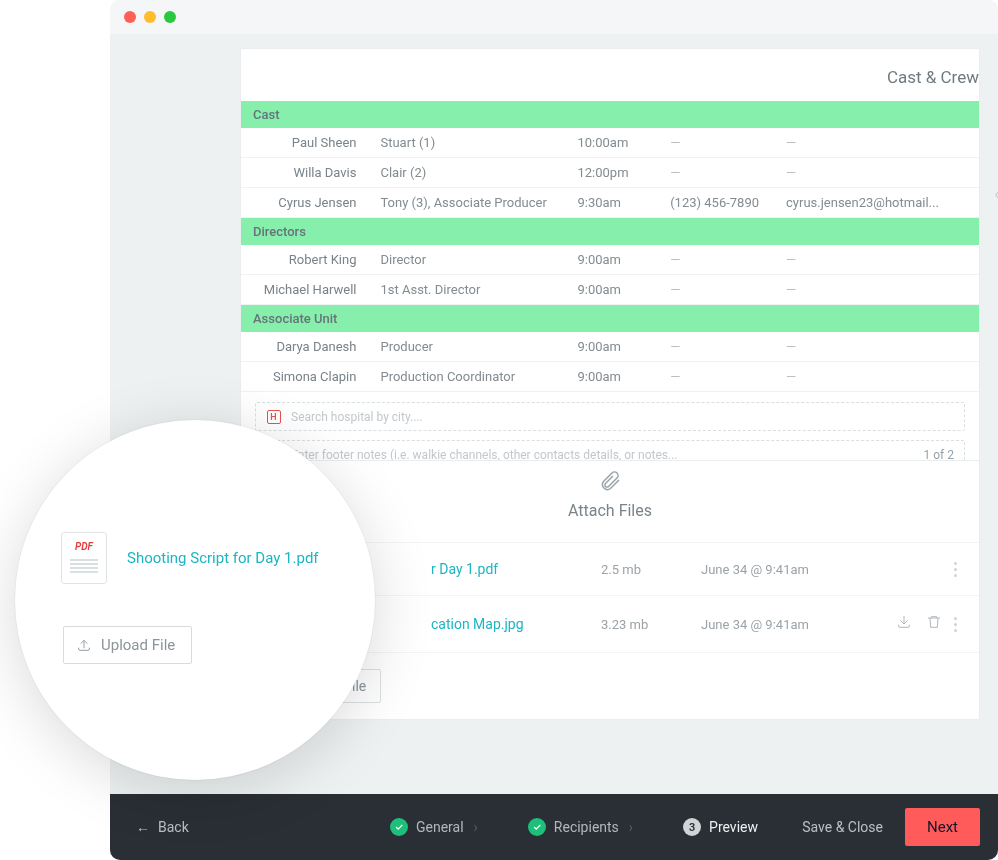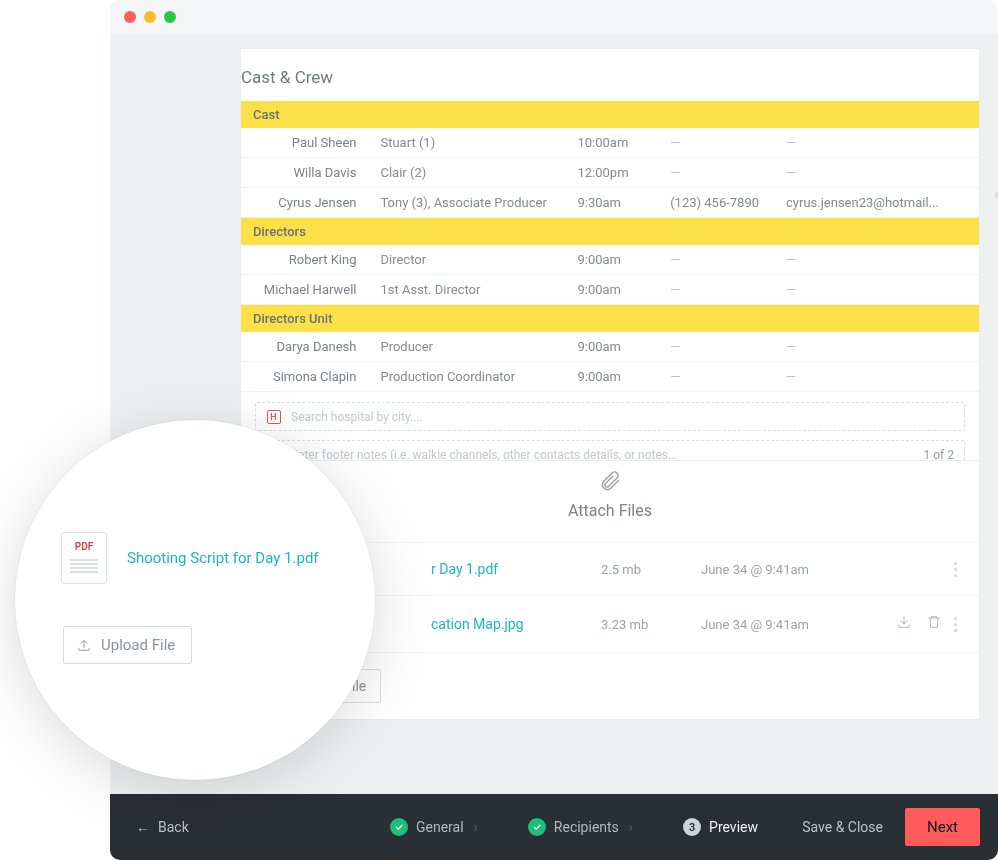--- a/index.html
+++ b/index.html
@@ -4,44 +4,44 @@
 <style>
   *{box-sizing:border-box;margin:0;padding:0;font-family:-apple-system,BlinkMacSystemFont,"Segoe UI",Roboto,Helvetica,Arial,sans-serif;}
   body{background:#fff;width:998px;height:860px;overflow:hidden;}
   .window{position:absolute;left:110px;top:0;width:888px;height:860px;background:#edf1f2;border-radius:10px;overflow:hidden;}
   .titlebar{height:34px;display:flex;align-items:center;padding-left:14px;gap:8px;background:#f4f6f7;}
   .dot{width:12px;height:12px;border-radius:50%;}
   .dot.red{background:#ff5f57;}
   .dot.yellow{background:#febc2e;}
   .dot.green{background:#28c840;}
   .content{position:absolute;left:130px;top:48px;width:740px;background:#fff;border:1px solid #eaedef;border-radius:2px;padding:18px 0 0 0;}
-  .section-title{text-align:left;font-size:17px;color:#6f7b80;font-weight:400;margin-bottom:14px;}
+  .section-title{text-align:right;font-size:17px;color:#6f7b80;font-weight:400;margin-bottom:14px;}
   table{width:100%;border-collapse:collapse;font-size:13px;}
-  tr.group td{background:#fde047;color:#67727a;font-weight:500;padding:6px 12px;}
+  tr.group td{background:#86efac;color:#67727a;font-weight:500;padding:6px 12px;}
   tr.row td{padding:7px 12px;border-bottom:1px solid #f0f2f3;color:#838c91;font-size:13px;}
   tr.row td:first-child{color:#79838a;text-align:right;}
   .dash{color:#b7bfc3;}
   .col1{width:110px;}
   .col2{width:170px;}
   .col3{width:80px;}
   .col4{width:100px;}
   .col5{width:140px;}
   .inputs{padding:10px 14px 16px 14px;}
   .dashed-field{border:1px dashed #d9dee1;border-radius:2px;display:flex;align-items:center;padding:6px 10px;margin-bottom:9px;font-size:12px;color:#c2c8cc;position:relative;}
   .field-icon{width:15px;height:15px;margin-right:10px;display:flex;align-items:center;justify-content:center;flex-shrink:0;}
   .h-icon{border:1px solid #e55353;color:#e55353;font-size:9px;font-weight:600;width:14px;height:14px;display:flex;align-items:center;justify-content:center;border-radius:2px;}
   .snow-icon{color:#a8b1b6;font-size:13px;}
   .page-count{position:absolute;right:10px;top:7px;color:#97a1a7;font-size:12px;}
   .attach-section{position:absolute;left:130px;top:460px;width:740px;background:#fff;border:1px solid #eaedef;border-radius:2px;padding-top:8px;}
   .clip-icon{width:100%;text-align:center;margin-bottom:4px;}
   .clip-icon svg{width:24px;height:24px;stroke:#9aa3a8;}
   .attach-title{text-align:center;font-size:16px;color:#7a848a;margin-bottom:22px;}
   .file-row{display:flex;align-items:center;border-top:1px solid #f2f4f5;padding:18px 22px;position:relative;}
   .file-ext{font-size:9px;font-weight:600;}
-  .file-ext.pdf{color:#e23b3b;}
+  .file-ext.pdf{color:#e23b3b;font-style:italic;}
   .file-ext.jpg{color:#2d9ae0;}
   .file-name{color:#1ab6c4;font-size:14px;flex:0 0 280px;overflow:hidden;text-overflow:ellipsis;white-space:nowrap;}
   .file-size{color:#9aa3a8;font-size:13px;width:100px;}
   .file-date{color:#9aa3a8;font-size:13px;flex:1;}
   .file-actions{display:flex;gap:14px;align-items:center;}
   .file-actions svg{width:16px;height:16px;stroke:#b0b8bc;}
   .dots{display:flex;flex-direction:column;gap:3px;margin-left:12px;}
   .dots span{width:3px;height:3px;background:#cfd4d7;border-radius:50%;}
   .upload-row{border-top:1px solid #f2f4f5;padding:16px 22px;}
   .upload-btn{border:1px solid #dbe0e3;background:#fff;color:#8b959b;font-size:14px;padding:8px 14px 8px 10px;display:inline-flex;align-items:center;gap:8px;cursor:pointer;border-radius:2px;}
@@ -128,21 +128,21 @@
             <td><span class="dash">—</span></td>
           </tr>
           <tr class="row">
             <td>Michael Harwell</td>
             <td>1st Asst. Director</td>
             <td>9:00am</td>
             <td><span class="dash">—</span></td>
             <td><span class="dash">—</span></td>
           </tr>
           <tr class="group">
-            <td colspan="5">Directors Unit</td>
+            <td colspan="5">Associate Unit</td>
           </tr>
           <tr class="row">
             <td>Darya Danesh</td>
             <td>Producer</td>
             <td>9:00am</td>
             <td><span class="dash">—</span></td>
             <td><span class="dash">—</span></td>
           </tr>
           <tr class="row">
             <td>Simona Clapin</td>

